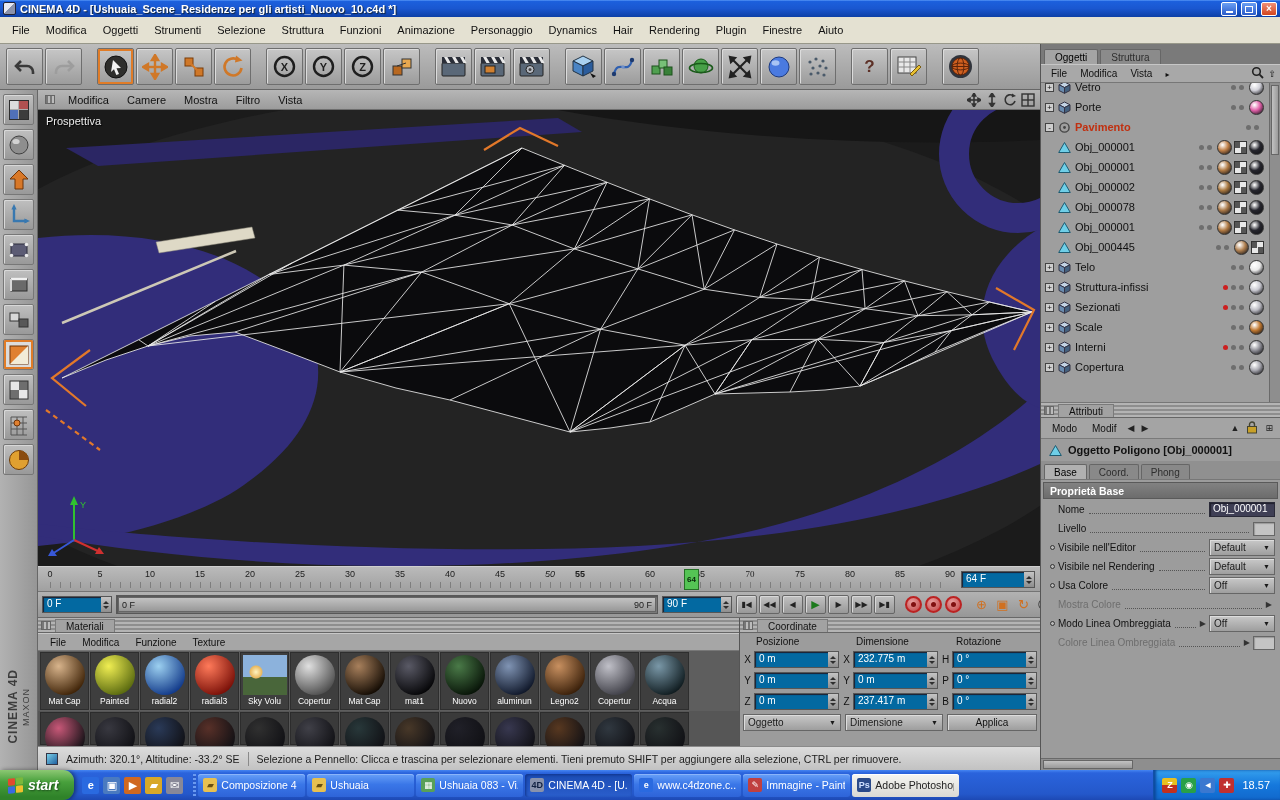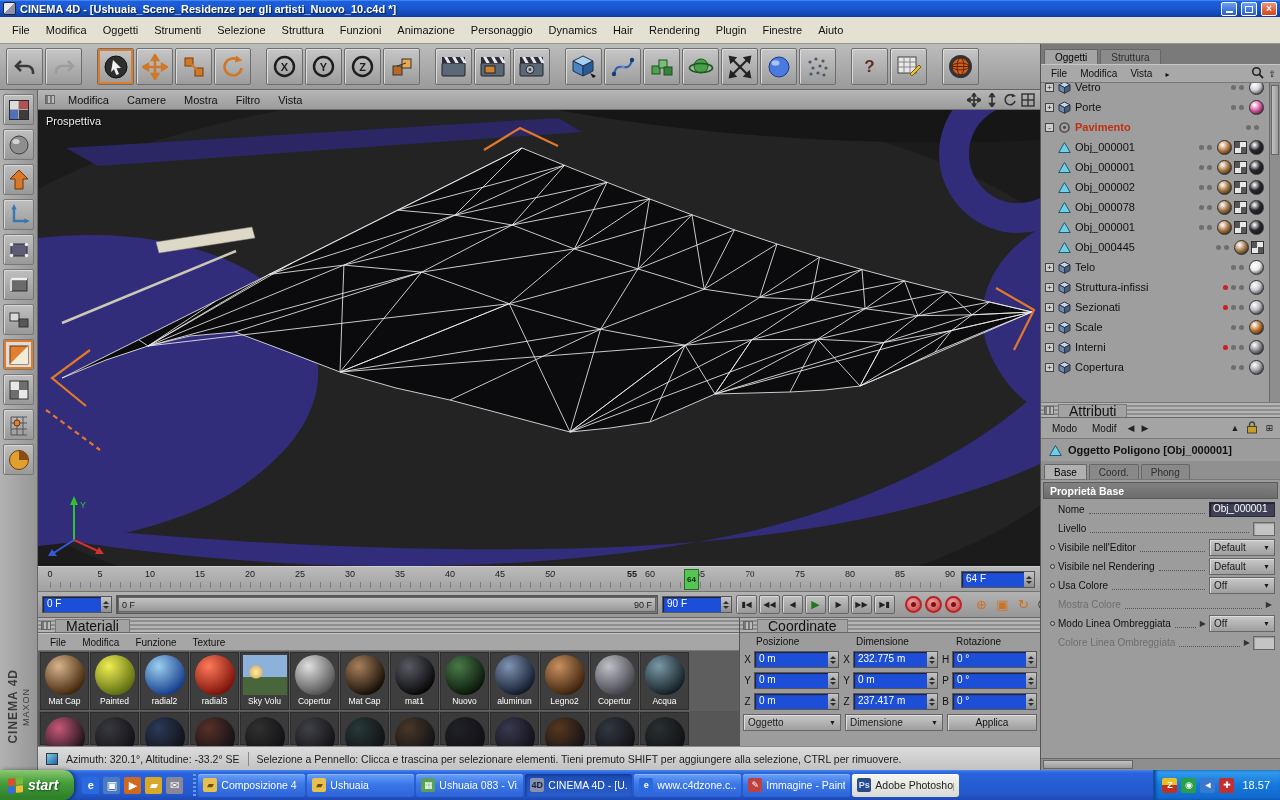--- a/index.html
+++ b/index.html
@@ -47,38 +47,38 @@
 #ruler{position:absolute;left:38px;top:566px;width:1002px;height:26px;background:linear-gradient(180deg,#bababa,#a0a0a0);border-top:1px solid #cfcfcf;border-bottom:1px solid #747474}
 #ruler-ticks{position:absolute;left:0;top:0;width:922px;height:26px;overflow:hidden}
 #ruler-minor{position:absolute;left:12px;bottom:3px;width:900px;height:6px;background:repeating-linear-gradient(90deg,#7e7e7e 0 1px,transparent 1px 10px)}
 .tick{position:absolute;top:2px;width:40px;margin-left:-20px;text-align:center;font-size:9px;color:#1c1c1c}
 .tick .mark{width:1px;height:8px;background:#2e2e2e;margin:1px auto 0}
 #cur-marker{position:absolute;top:2px;width:15px;height:21px;background:#55c455;border:1px solid #267026;color:#0a2a0a;font-size:8px;text-align:center;line-height:20px;font-weight:bold}
 #cur-frame{position:absolute;right:5px;top:4px;width:74px}
 
 #tctrl{position:absolute;left:38px;top:592px;width:1002px;height:26px;background:linear-gradient(180deg,#b2b2b2,#979797);border-bottom:1px solid #686868;display:flex;align-items:center;gap:4px;padding:0 4px}
 .nf{display:flex;height:17px;border:1px solid #565656;background:#8e8e8e}
-.nf .v{flex:1;background:#1d4ed8;color:#fff;font-size:10px;padding:1px 4px;white-space:nowrap;overflow:hidden;box-shadow:inset 1px 1px 1px #20202e}
+.nf .v{flex:1;background:#0369a1;color:#fff;font-size:10px;padding:1px 4px;white-space:nowrap;overflow:hidden;box-shadow:inset 1px 1px 1px #20202e}
 .nf .sp{width:10px;display:flex;flex-direction:column;justify-content:center;align-items:center;background:linear-gradient(#c4c4c4,#8e8e8e)}
 .sp i{display:block;width:0;height:0;border:3px solid transparent}
 .sp .up{border-bottom-color:#2e2e2e;margin-bottom:1px}
 .sp .dn{border-top-color:#2e2e2e;margin-top:1px}
 .fld-s{width:70px;flex:0 0 auto}
 #tslider{flex:0 0 542px;height:19px;background:#7c7c7c;border:1px solid #585858;box-shadow:inset 1px 1px 2px #4e4e4e;display:flex;align-items:center;padding:1px}
 #trange{flex:1;height:15px;background:linear-gradient(180deg,#c2c2c2,#989898);border:1px solid #666;display:flex;align-items:center;justify-content:space-between;padding:0 3px;font-size:9px;color:#1a1a1a}
 .pbtn{width:21px;height:19px;flex:0 0 auto;border:1px solid #666;border-radius:2px;background:linear-gradient(180deg,#c2c2c2,#989898);display:flex;align-items:center;justify-content:center;font-size:8px;color:#222;box-shadow:inset 1px 1px 0 #d8d8d8}
 .pbtn.play{color:#1c7a1c;font-size:11px}
 .rec{width:17px;height:17px;flex:0 0 auto;border-radius:50%;border:2px solid #b22;display:flex;align-items:center;justify-content:center;background:radial-gradient(circle at 38% 32%,#e8a0a0,#c04040)}
 .rec i{width:5px;height:5px;border-radius:50%;background:#801010}
 .xico{width:19px;height:19px;flex:0 0 auto;display:flex;align-items:center;justify-content:center;font-size:13px}
 
 
 .phead{height:15px;background:repeating-linear-gradient(180deg,#b4b4b4 0 2px,#8e8e8e 2px 4px);display:flex;align-items:center;padding-left:3px;border-bottom:1px solid #666}
 .phead .grip{width:10px;height:9px;background:repeating-linear-gradient(90deg,#777 0 2px,#bbb 2px 4px);margin-right:4px;border:1px solid #666}
-.phead .lbl{background:#a2a2a2;padding:0 10px;font-size:14px;height:13px;line-height:13px;border:1px solid #7a7a7a;border-bottom:none;color:#111}
+.phead .lbl{background:#a2a2a2;padding:0 10px;font-size:10px;height:13px;line-height:13px;border:1px solid #7a7a7a;border-bottom:none;color:#111}
 #materials{position:absolute;left:38px;top:618px;width:702px;height:128px;background:#8a8a8a;border-right:1px solid #555;overflow:hidden}
 #mat-menu{height:18px;background:#a6a6a6;border-top:1px solid #c8c8c8;border-bottom:1px solid #777;display:flex;align-items:center;padding-left:4px;font-size:10px}
 #mat-menu span{padding:1px 8px}
 #mat-strip{display:flex;background:#5e5e5e;height:60px;padding:1px 2px;gap:1px}
 .mcell{width:49px;flex:0 0 auto;background:#3e3e3e;border:1px solid #2e2e2e;display:flex;flex-direction:column;align-items:center}
 .msph{width:40px;height:40px;border-radius:50%;margin-top:2px}
 .msky{width:44px;height:40px;margin-top:2px;position:relative;overflow:hidden}
 .mlab{font-size:8.5px;color:#fff;margin-top:1px;white-space:nowrap;overflow:hidden;max-width:46px}
 #mat-strip2{display:flex;background:#565656;height:35px;overflow:hidden;padding:1px 2px;gap:1px}
 .mcell2{width:49px;flex:0 0 auto;background:#3a3a3a;border:1px solid #2c2c2c;display:flex;justify-content:center}
@@ -554,21 +554,21 @@
       <div class="tick" style="left: 62px;"><span class="num">5</span><span class="mark"></span></div>
       <div class="tick" style="left: 112px;"><span class="num">10</span><span class="mark"></span></div>
       <div class="tick" style="left: 162px;"><span class="num">15</span><span class="mark"></span></div>
       <div class="tick" style="left: 212px;"><span class="num">20</span><span class="mark"></span></div>
       <div class="tick" style="left: 262px;"><span class="num">25</span><span class="mark"></span></div>
       <div class="tick" style="left: 312px;"><span class="num">30</span><span class="mark"></span></div>
       <div class="tick" style="left: 362px;"><span class="num">35</span><span class="mark"></span></div>
       <div class="tick" style="left: 412px;"><span class="num">40</span><span class="mark"></span></div>
       <div class="tick" style="left: 462px;"><span class="num">45</span><span class="mark"></span></div>
       <div class="tick" style="left: 512px; font-style: italic;"><span class="num">50</span><span class="mark"></span></div>
-      <div class="tick" style="left: 594px; font-weight: bold;"><span class="num">55</span><span class="mark"></span></div>
+      <div class="tick" style="left: 542px; font-weight: bold;"><span class="num">55</span><span class="mark"></span></div>
       <div class="tick" style="left: 612px;"><span class="num">60</span><span class="mark"></span></div>
       <div class="tick" style="left: 662px;"><span class="num">65</span><span class="mark"></span></div>
       <div class="tick" style="left: 712px; font-family: Liberation Serif, serif;"><span class="num">70</span><span class="mark"></span></div>
       <div class="tick" style="left: 762px;"><span class="num">75</span><span class="mark"></span></div>
       <div class="tick" style="left: 812px;"><span class="num">80</span><span class="mark"></span></div>
       <div class="tick" style="left: 862px;"><span class="num">85</span><span class="mark"></span></div>
       <div class="tick" style="left: 912px;"><span class="num">90</span><span class="mark"></span></div>
     </div>
   <div id="cur-marker" style="left: 646px;">64</div>
   <div id="cur-frame" class="nf">

